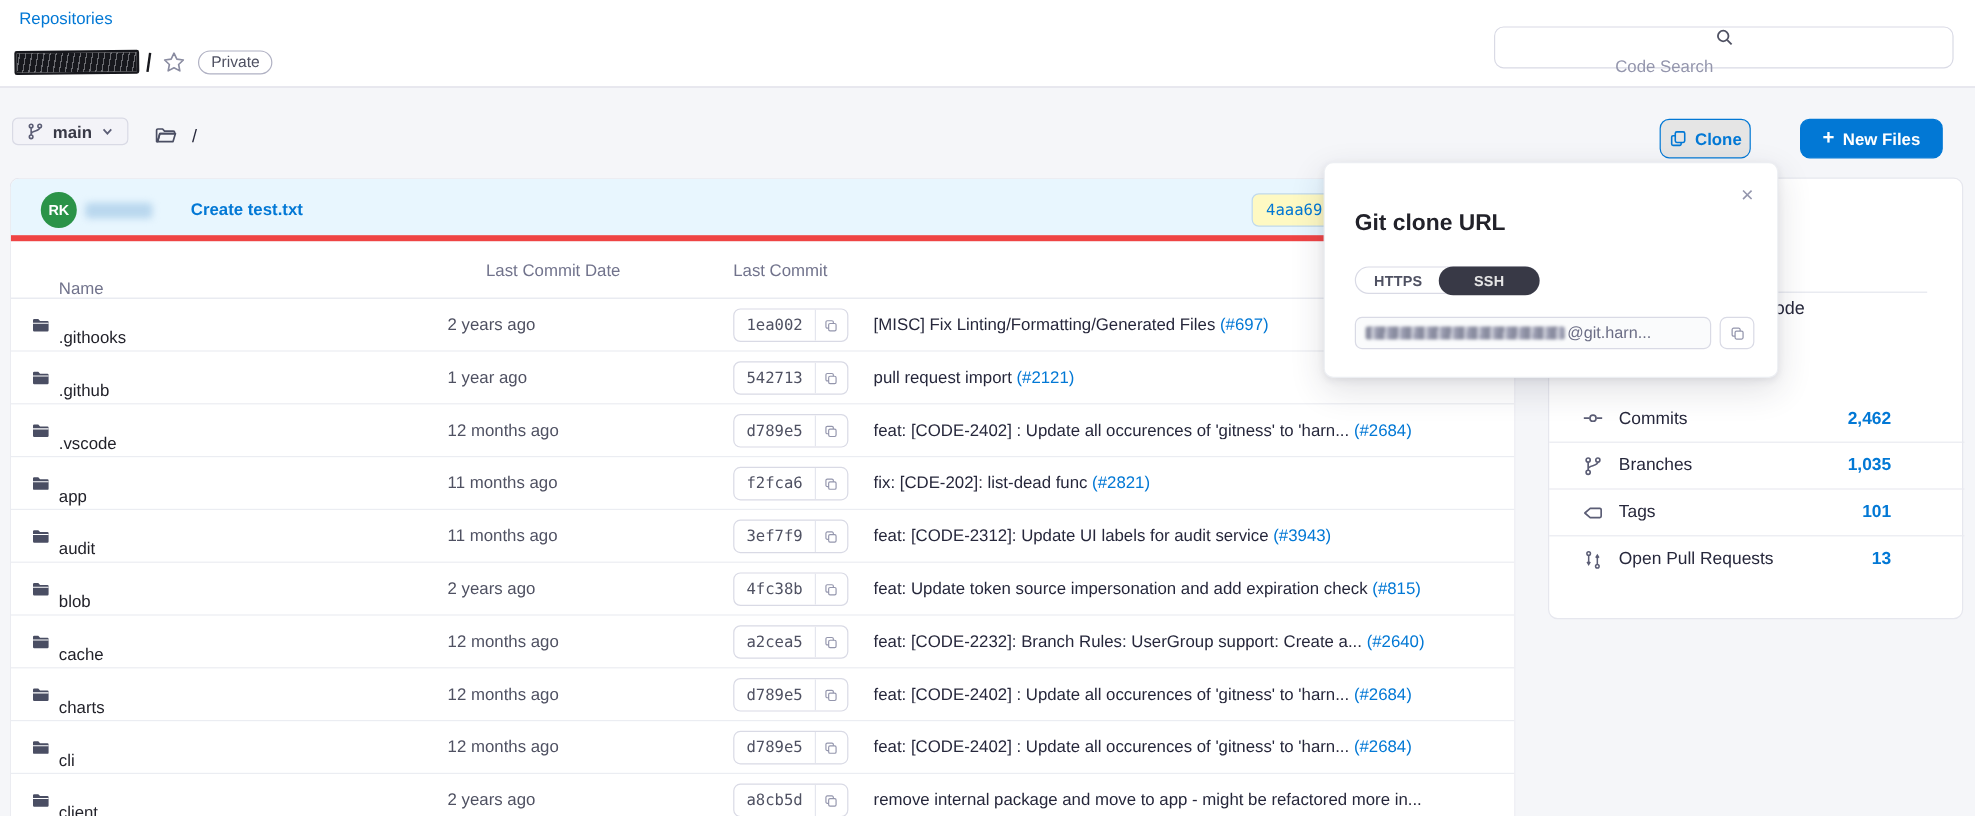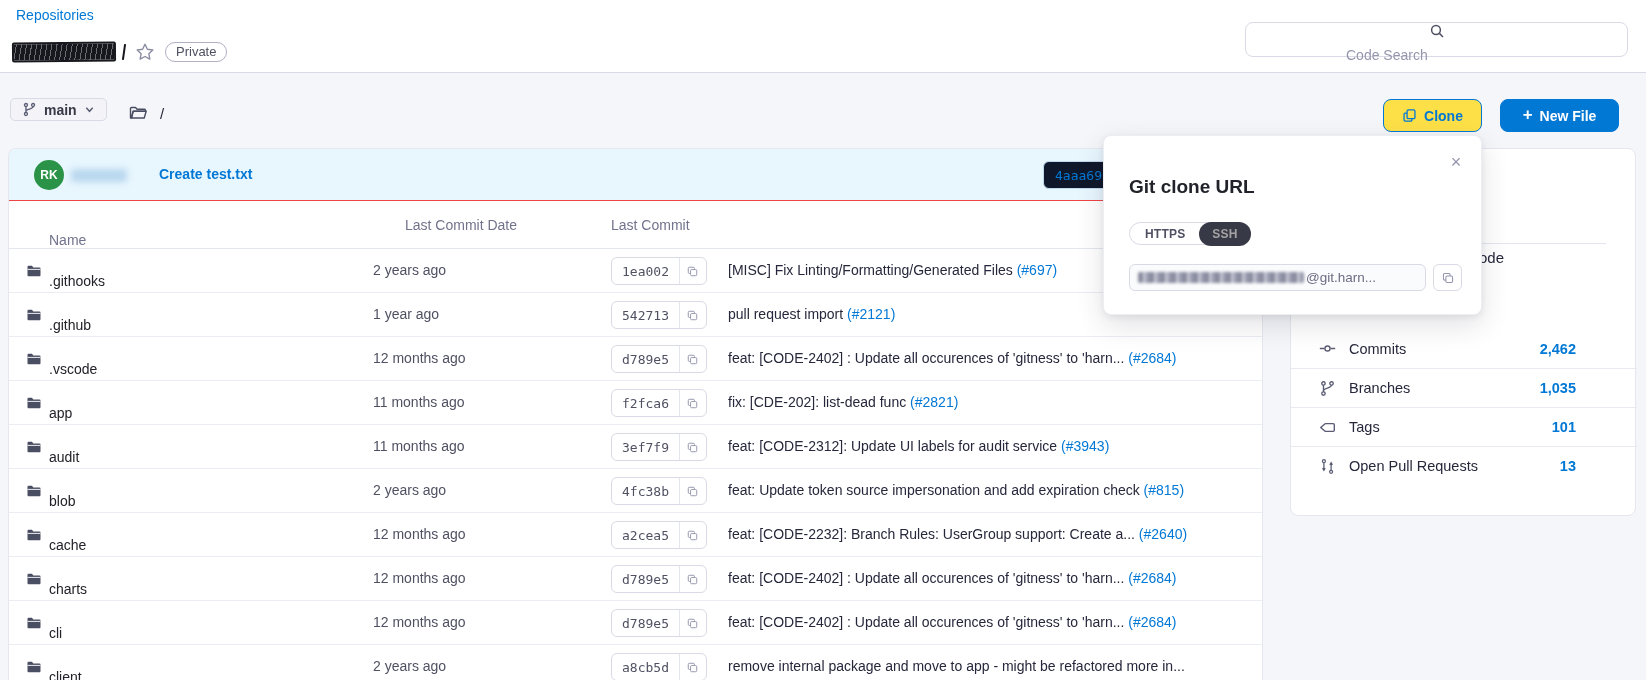--- a/index.html
+++ b/index.html
@@ -28,31 +28,31 @@
   .search-box input { border:none; outline:none; flex:1; font-size:14px; font-family:"Liberation Sans",sans-serif; color:#26273b; background:transparent; }
   .search-box input::placeholder { color:#9496ad; }
 
   
   .branch-btn { position:absolute; left:10px; top:98px; height:23px; display:flex; align-items:center; gap:7px; padding:0 11px; background:#f3f3f8; border:1px solid #d9dae5; border-radius:5px; cursor:pointer; }
   .branch-btn .branch-name { font-size:14px; font-weight:bold; color:#383946; }
   .path-crumb { position:absolute; left:128px; top:103px; display:flex; align-items:center; gap:12px; }
   .path-crumb .slash { font-size:15px; color:#26273b; cursor:pointer; }
 
   .btn { height:33px; display:flex; align-items:center; justify-content:center; gap:7px; border-radius:8px; font-size:14px; font-weight:bold; cursor:pointer; }
-  .btn-clone { position:absolute; left:1383px; top:99px; width:99px; background:#fde047; border:1px solid #0278d5; color:#0278d5; }
+  .btn-clone { position:absolute; left:1383px; top:99px; width:76px; background:#e5e5e5; border:1px solid #0278d5; color:#0278d5; }
   .btn-newfile { position:absolute; left:1500px; top:99px; width:119px; background:#0278d5; border:1px solid #0278d5; color:#fff; }
   .btn-newfile .plus { font-size:17px; font-weight:bold; margin-top:-2px; }
 
   
   .table-card { position:absolute; left:8px; top:148px; width:1255px; height:560px; background:#fff; border:1px solid #e6e7ee; border-bottom:none; border-radius:8px 8px 0 0; overflow:hidden; }
-  .commit-banner { position:relative; height:52px; background:#e8f6fe; border-bottom:1px solid #ef4444; }
+  .commit-banner { position:relative; height:52px; background:#e8f6fe; border-bottom:5px solid #ef4444; }
   .avatar { position:absolute; left:25px; top:11px; width:30px; height:30px; border-radius:50%; background:#2b9348; color:#fff; font-size:12px; font-weight:bold; display:flex; align-items:center; justify-content:center; }
   .author-redacted { position:absolute; left:62px; top:20px; width:56px; height:13px; background:#b9d7ee; border-radius:3px; filter:blur(3px); }
   .banner-msg { position:absolute; left:150px; top:17px; font-size:14px; font-weight:bold; color:#0278d5; cursor:pointer; }
-  .banner-sha { position:absolute; left:1034px; top:12px; height:28px; min-width:112px; background:#0f172a; border:1px solid #bfd9ee; border-radius:6px; display:flex; align-items:center; padding:0 11px; font-family:"DejaVu Sans Mono",monospace; font-size:13px; color:#0278d5; cursor:pointer; }
+  .banner-sha { position:absolute; left:1034px; top:12px; height:28px; min-width:112px; background:#fef9c3; border:1px solid #bfd9ee; border-radius:6px; display:flex; align-items:center; padding:0 11px; font-family:"DejaVu Sans Mono",monospace; font-size:13px; color:#0278d5; cursor:pointer; }
 
   .thead { position:relative; height:48px; border-bottom:1px solid #e4e6ee; }
   .thead span { position:absolute; top:16px; font-size:14px; color:#71738c; }
   .th-name { left:40px;margin-top:15px; } .th-date { left:384px;margin-left:12px; } .th-commit { left:602px; }
 
   .trow { position:relative; height:44px; border-bottom:1px solid #ebedf2; cursor:pointer; }
   .trow .folder-ic { position:absolute; left:17px; top:14px; }
   .trow .fname { position:absolute; left:40px; top:24px; font-size:14px; color:#22222a; }
   .trow .fdate { position:absolute; left:364px; top:13px; font-size:14px; color:#4f5162; }
   .sha-chip { position:absolute; left:602px; top:8px; height:28px; display:flex; align-items:stretch; border:1px solid #d9dae5; border-radius:6px; background:#fff; overflow:hidden; }
@@ -74,21 +74,21 @@
   .stat-row .stat-label { position:absolute; left:58px; font-size:14.5px; color:#26273b; }
   .stat-row .stat-value { position:absolute; right:61px; font-size:14.5px; font-weight:bold; color:#0278d5; }
 
   
   .popover { position:absolute; left:1103px; top:135px; width:379px; height:180px; background:#fff; border:1px solid #eceef2; border-radius:8px; box-shadow:0 10px 28px rgba(40,41,61,.14), 0 2px 6px rgba(40,41,61,.08); z-index:50; }
   .popover .pp-title { position:absolute; left:25px; top:40px; font-size:19px; font-weight:bold; color:#22222a; }
   .popover .pp-close { position:absolute; left:340px; top:14px; width:24px; height:24px; font-size:18px; color:#9496ad; display:flex; align-items:center; justify-content:center; cursor:pointer; }
   .proto-toggle { position:absolute; left:25px; top:86px; height:23px; display:flex; align-items:center; border:1px solid #d9dae5; border-radius:999px; background:#fff; }
   .proto-seg { font-size:12px; font-weight:bold; letter-spacing:.2px; padding:3px 15px; border-radius:999px; cursor:pointer; }
   .proto-https { color:#4f5162; }
-  .proto-ssh { background:#383946; color:#a3a3a3; margin:-1px; padding:5px 13px; }
+  .proto-ssh { background:#383946; color:#e5e5e5; margin:-1px; padding:5px 29px; }
   .url-input { position:absolute; left:25px; top:128px; width:297px; height:27px; border:1px solid #d9dae5; border-radius:6px; background:#fafbfc; display:flex; align-items:center; padding:0 8px; overflow:hidden; }
   .url-redacted { display:inline-block; width:166px; height:11px; border-radius:2px; filter:blur(1.5px);
     background:repeating-linear-gradient(93deg,#8a8da0 0 5px,#c4c6d2 5px 8px,#9a9cb0 8px 11px); }
   .url-suffix { font-size:13.5px; color:#6b6d85; margin-left:2px; white-space:nowrap; }
   .url-copy { position:absolute; left:329px; top:128px; width:29px; height:27px; border:1px solid #d9dae5; border-radius:6px; background:#fff; display:flex; align-items:center; justify-content:center; cursor:pointer; }
 </style>
 </head>
 <body>
 
 <div class="viewport">
@@ -136,21 +136,21 @@
 
   <div class="btn btn-clone">
     <svg viewBox="0 0 16 16" width="15" height="15" fill="none" stroke="#0278d5" stroke-width="1.4">
       <rect x="5.4" y="2" width="8.4" height="9.4" rx="1.4"></rect>
       <path d="M10.6 11.4v1.4a1.2 1.2 0 01-1.2 1.2H3.4A1.2 1.2 0 012.2 12.8V6.6a1.2 1.2 0 011.2-1.2h2"></path>
     </svg>
     <span>Clone</span>
   </div>
   <div class="btn btn-newfile">
     <span class="plus">+</span>
-    <span>New File</span>
+    <span>New Files</span>
   </div>
 
   <div class="table-card">
     <div class="commit-banner">
       <span class="avatar">RK</span>
       <span class="author-redacted"></span>
       <span class="banner-msg">Create test.txt</span>
       <span class="banner-sha">4aaa69</span>
     </div>
     <div class="thead">

